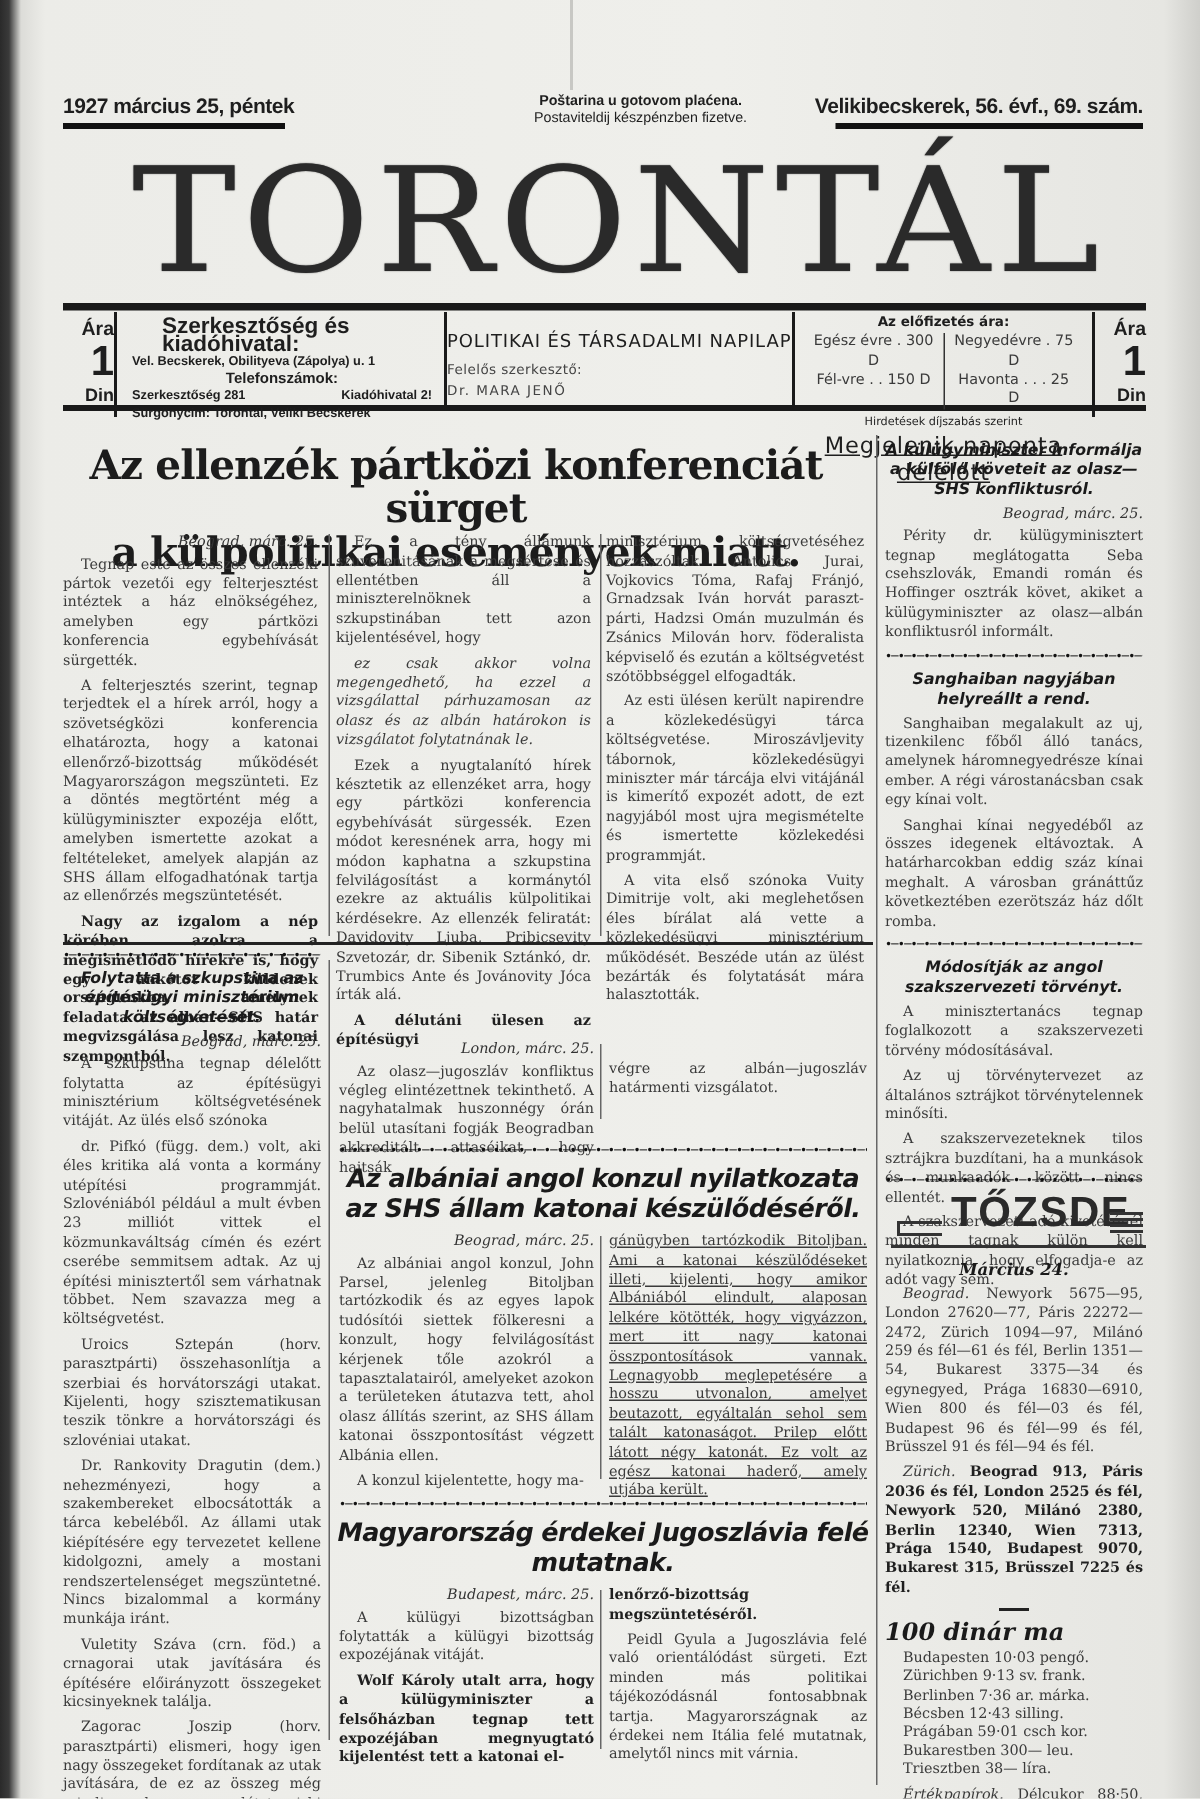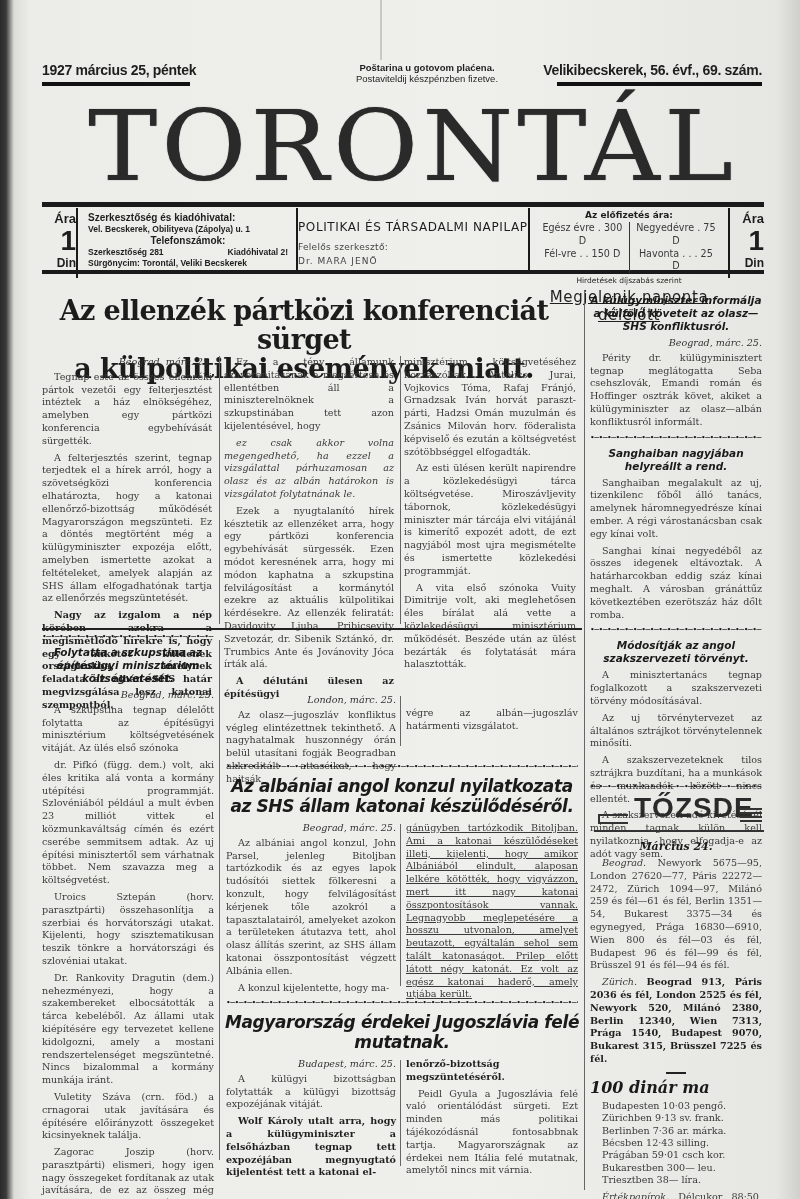--- a/index.html
+++ b/index.html
@@ -37,21 +37,21 @@
 
   
   .infoband { position:absolute; top:208px; left:42px; width:722px; height:66px; border-bottom:4px solid #1a1a1a; }
   .price { position:absolute; top:0; width:36px; height:70px; text-align:right; font-family:"Liberation Sans", sans-serif; }
   .price .a { font: bold 13px "Liberation Sans", sans-serif; margin-top:3px; display:block; }
   .price .n { font: bold 28px "Liberation Sans", sans-serif; line-height:30px; display:block; }
   .price .d { font: bold 12px "Liberation Sans", sans-serif; display:block; }
   .price.left { left:0; border-right:2px solid #1a1a1a; }
   .price.right { right:0; border-left:2px solid #1a1a1a; }
   .office { position:absolute; left:42px; top:2px; width:208px; height:62px; font: bold 8.5px "Liberation Sans", sans-serif; line-height:11.5px; padding:2px 4px; }
-  .office .h { font-size:10px; }
+  .office .h { font-size:15px;margin-left:20px; }
   .office .c { text-align:center; font-size:10px; }
   .office .row { display:flex; justify-content:space-between; }
   .sub-center { position:absolute; left:254px; top:0; width:234px; height:66px; border-left:2px solid #1a1a1a; border-right:2px solid #1a1a1a; text-align:left; }
   .sub-center .t { font: 12px "DejaVu Sans", sans-serif; letter-spacing:0.6px; margin-top:12px; }
   .sub-center .e { font: 9px "DejaVu Sans", sans-serif; margin-top:8px; color:#444; letter-spacing:0.3px; }
   .sub-center .e2 { font: 9px "DejaVu Sans", sans-serif; margin-top:4px; color:#444; letter-spacing:1px; }
   .subs { position:absolute; left:494px; top:2px; width:186px; height:62px; text-align:center; font-family:"DejaVu Sans", sans-serif; }
   .subs .h { font: bold 9px "DejaVu Sans", sans-serif; }
   .subs .grid { display:flex; justify-content:center; font-size:7.5px; line-height:9px; margin-top:2px; }
   .subs .grid .col { padding:0 4px; text-align:center; }

